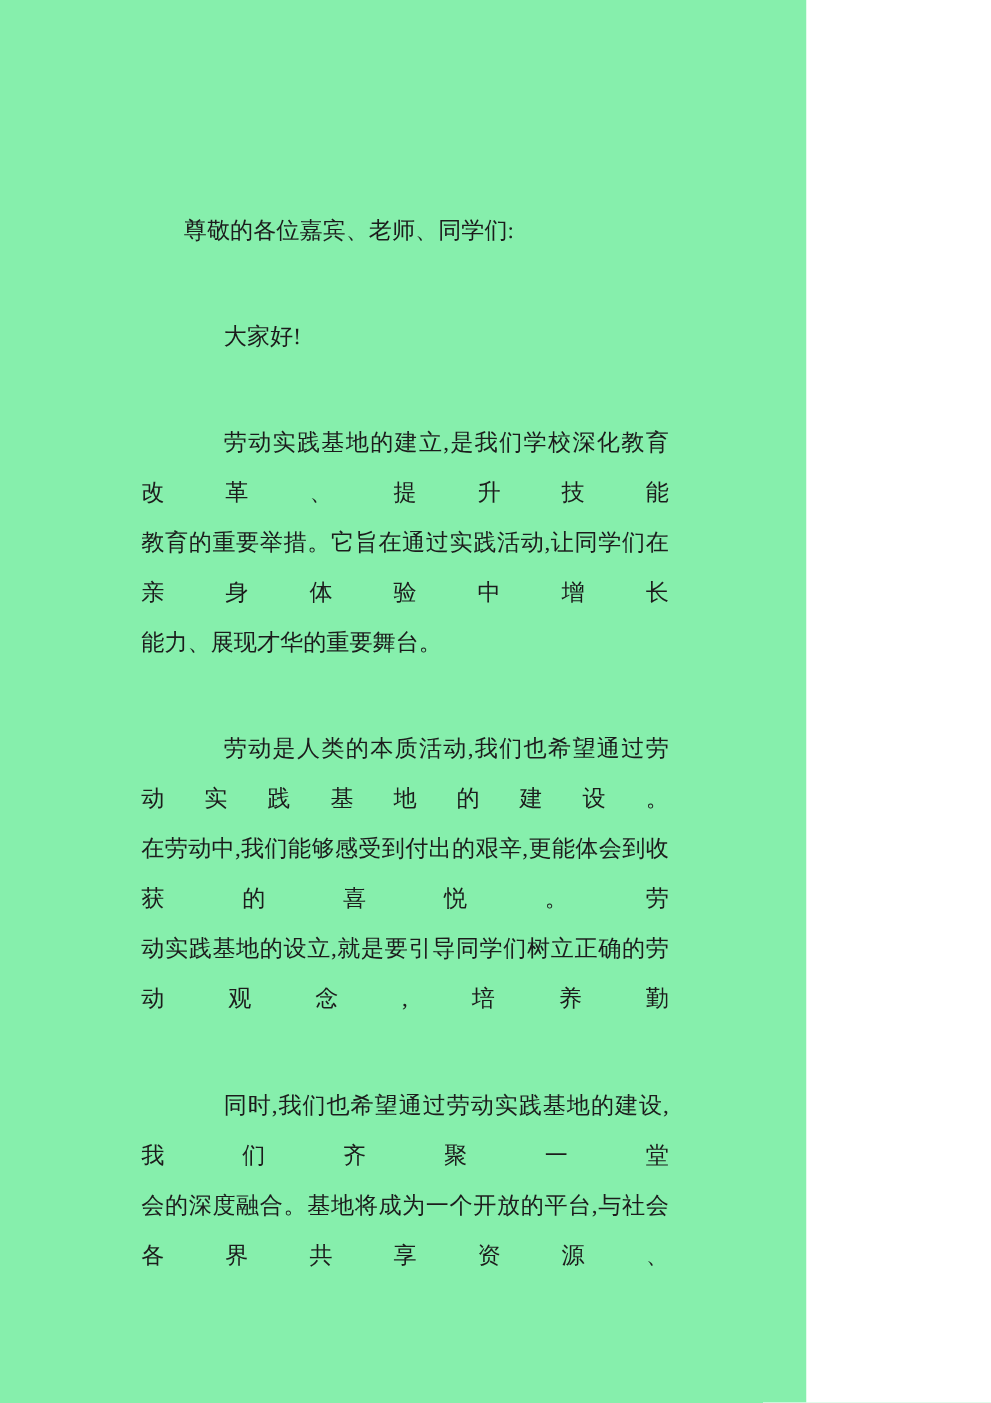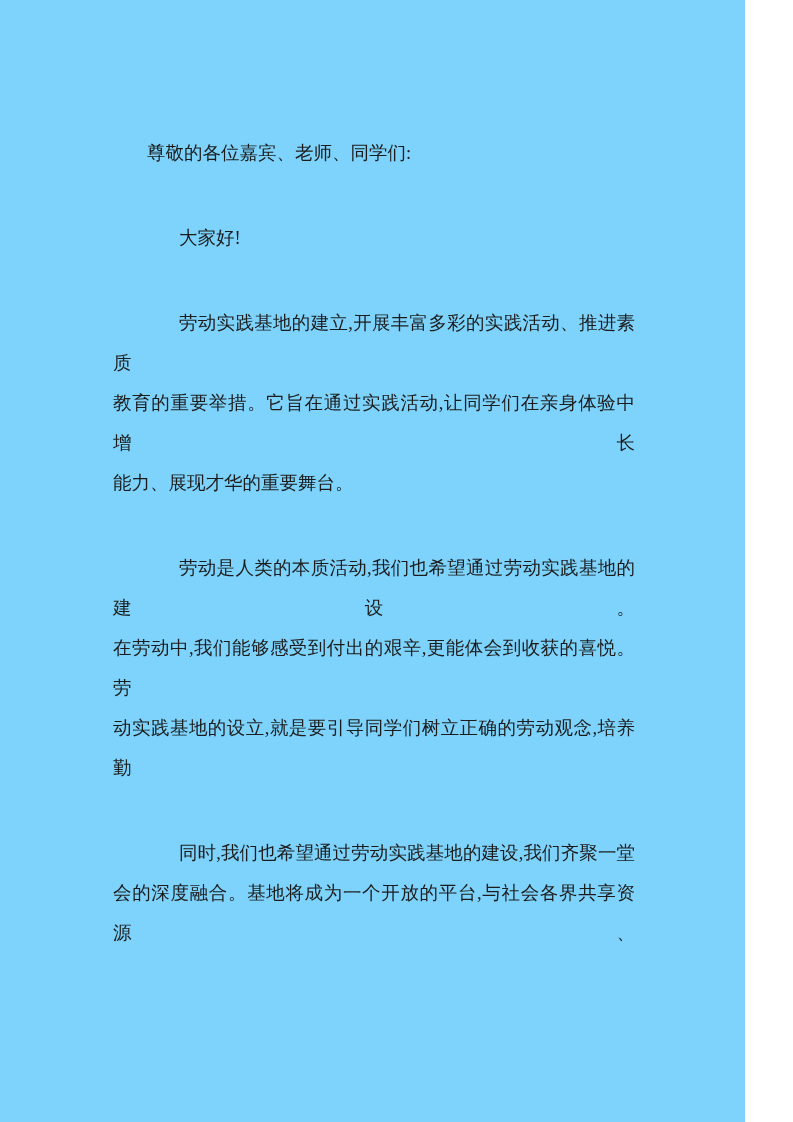--- a/index.html
+++ b/index.html
@@ -7,24 +7,24 @@
     padding: 0;
     background: #ffffff;
   }
   body {
     width: 793px;
     height: 1122px;
     overflow: hidden;
   }
   .page {
     box-sizing: border-box;
-    width: 745px;
+    width: 645px;
     height: 1122px;
-    padding: 88px 110px 0 113px;
-    background: #7dd3fc;
+    padding: 120px 110px 0 113px;
+    background: #86efac;
     font-family: "Liberation Serif", "DejaVu Serif", serif;
     font-size: 18.5px;
     color: #1c1c1c;
   }
   .para {
     margin: 0 0 45px 0;
     padding: 0;
     width: 570px;
   }
   .line {
@@ -60,21 +60,21 @@
     </p>
     <div class="line open end">大家好!</div>
   <p></p>
 
   <p class="para">
     </p>
   <p></p>
 
   <p class="para">
     </p>
-    <div class="line open">劳动实践基地的建立,开展丰富多彩的实践活动、推进素质</div>
+    <div class="line open">劳动实践基地的建立,是我们学校深化教育改革、提升技能</div>
     <div class="line">教育的重要举措。它旨在通过实践活动,让同学们在亲身体验中增长</div>
     <div class="line end">能力、展现才华的重要舞台。</div>
   <p></p>
 
   <p class="para">
     </p>
     <div class="line open">劳动是人类的本质活动,我们也希望通过劳动实践基地的建设。</div>
     <div class="line">在劳动中,我们能够感受到付出的艰辛,更能体会到收获的喜悦。劳</div>
     <div class="line">动实践基地的设立,就是要引导同学们树立正确的劳动观念,培养勤</div>
   <p></p>

